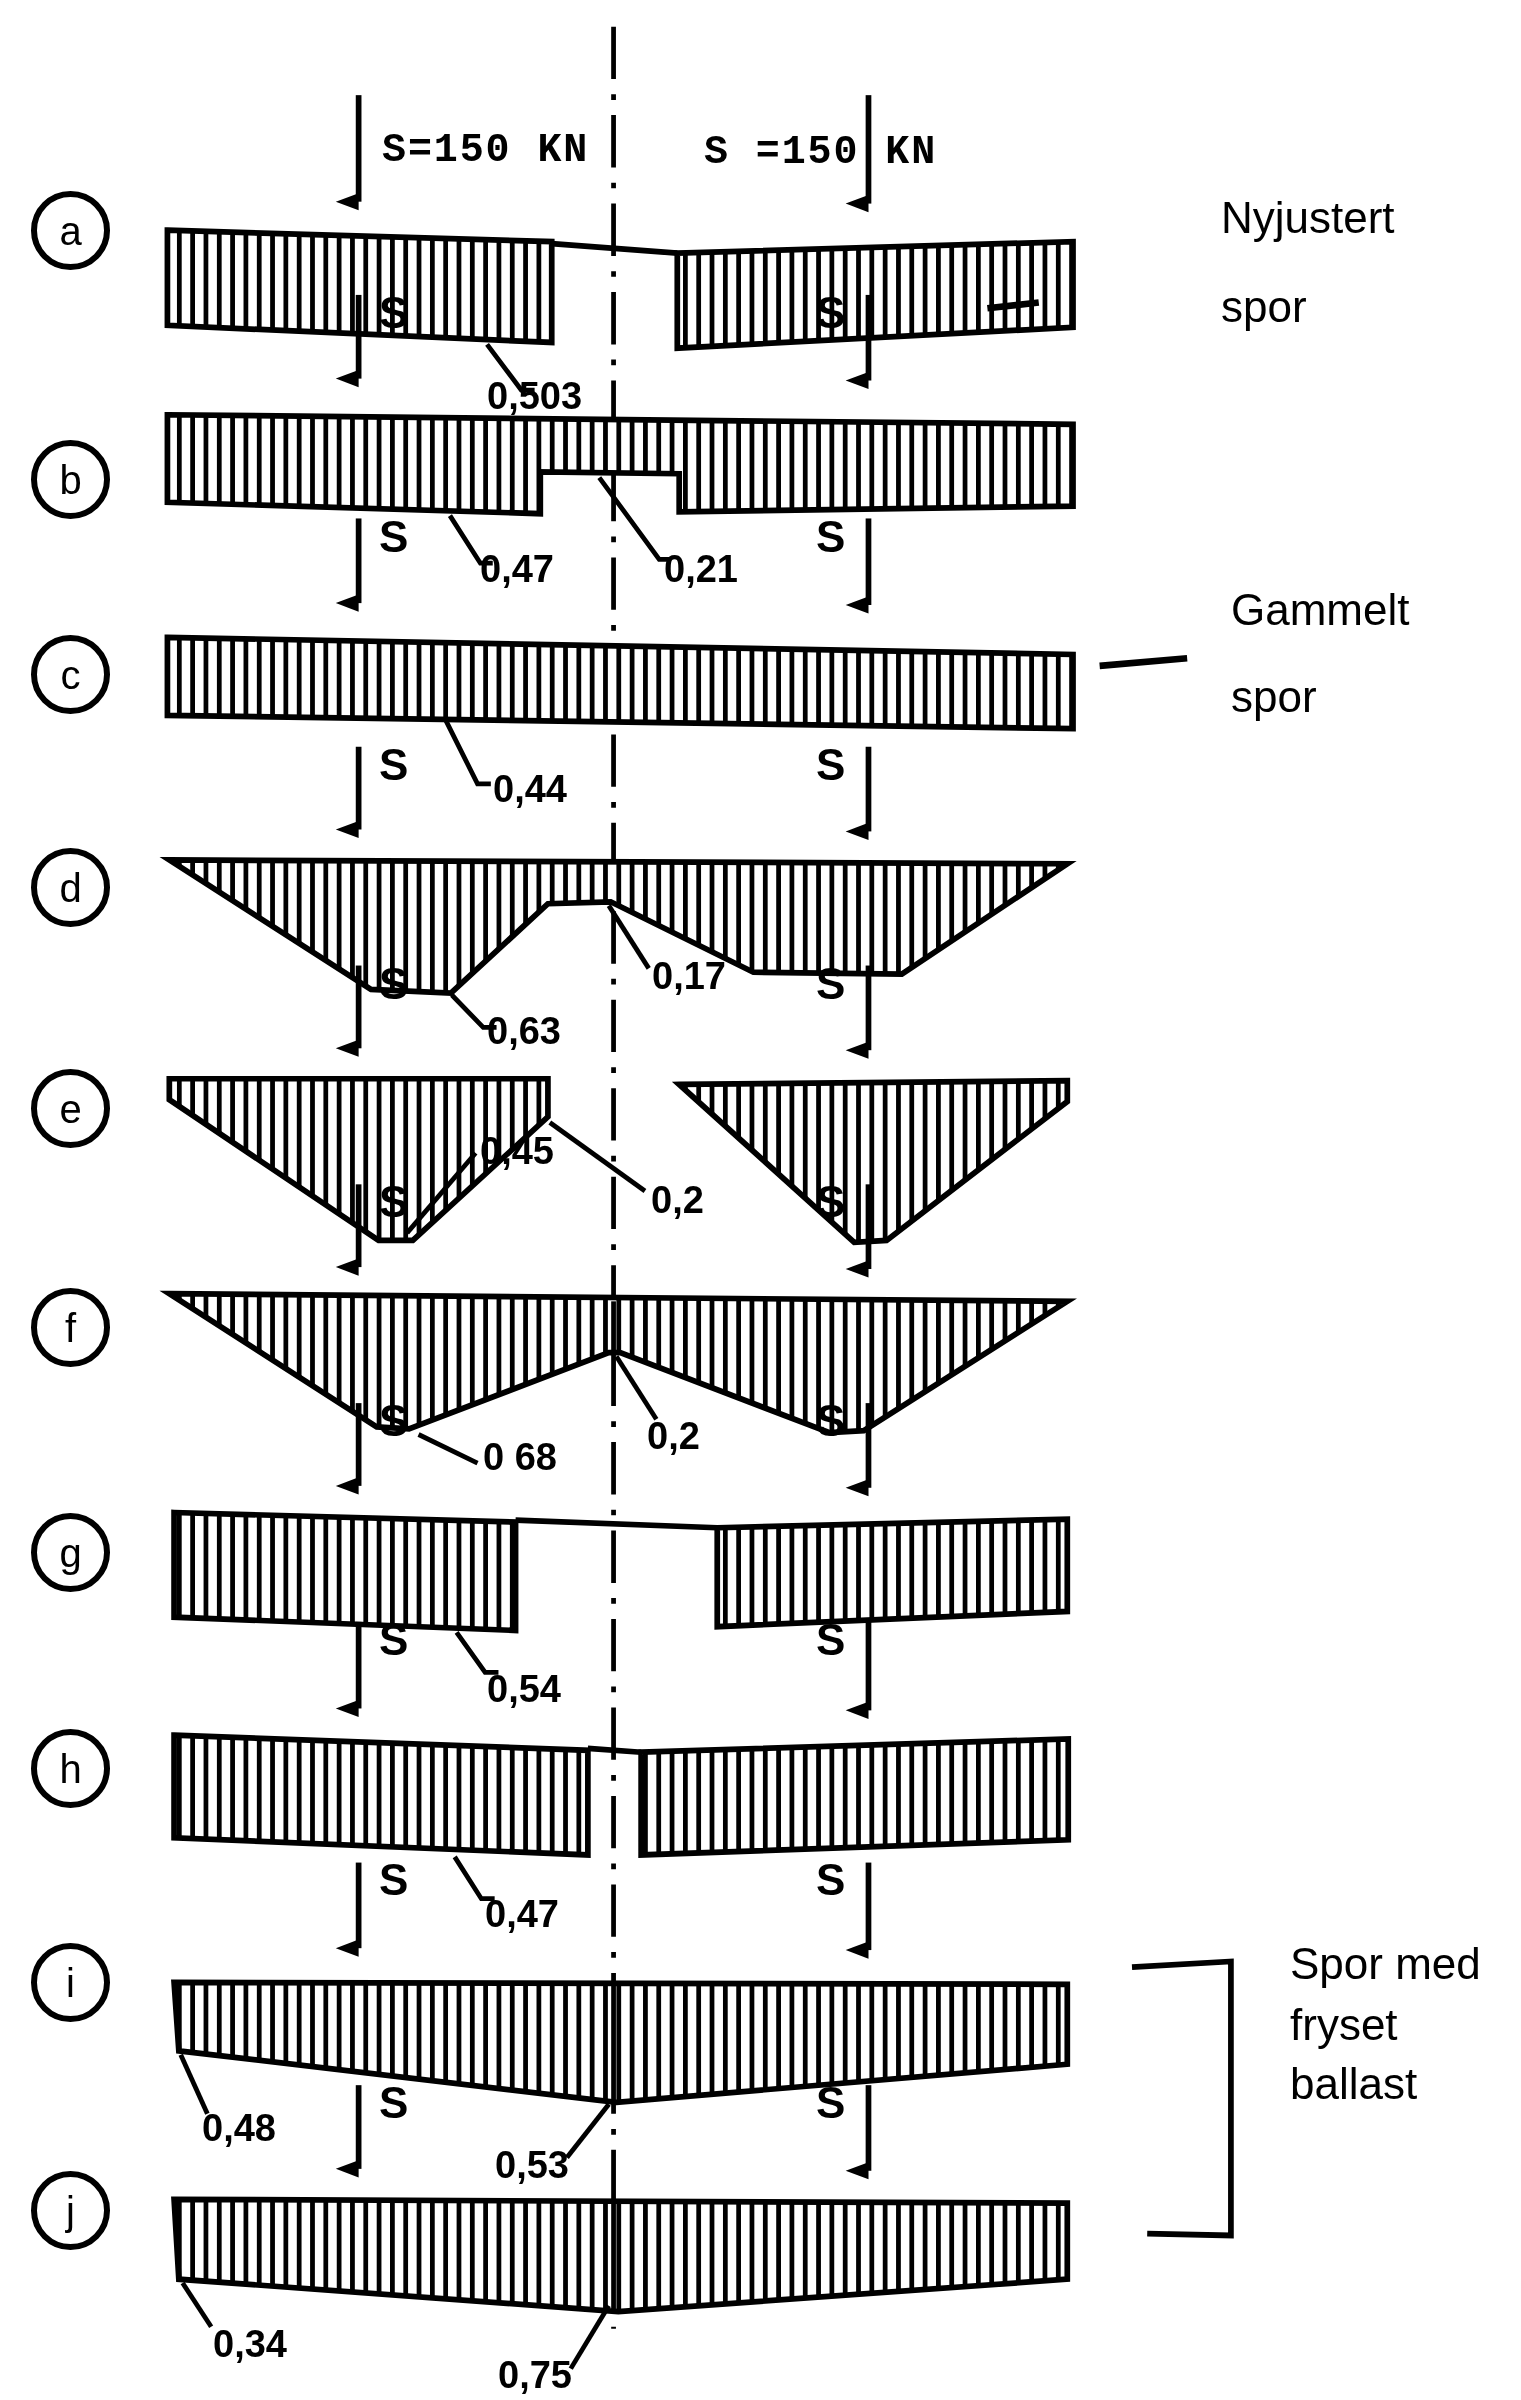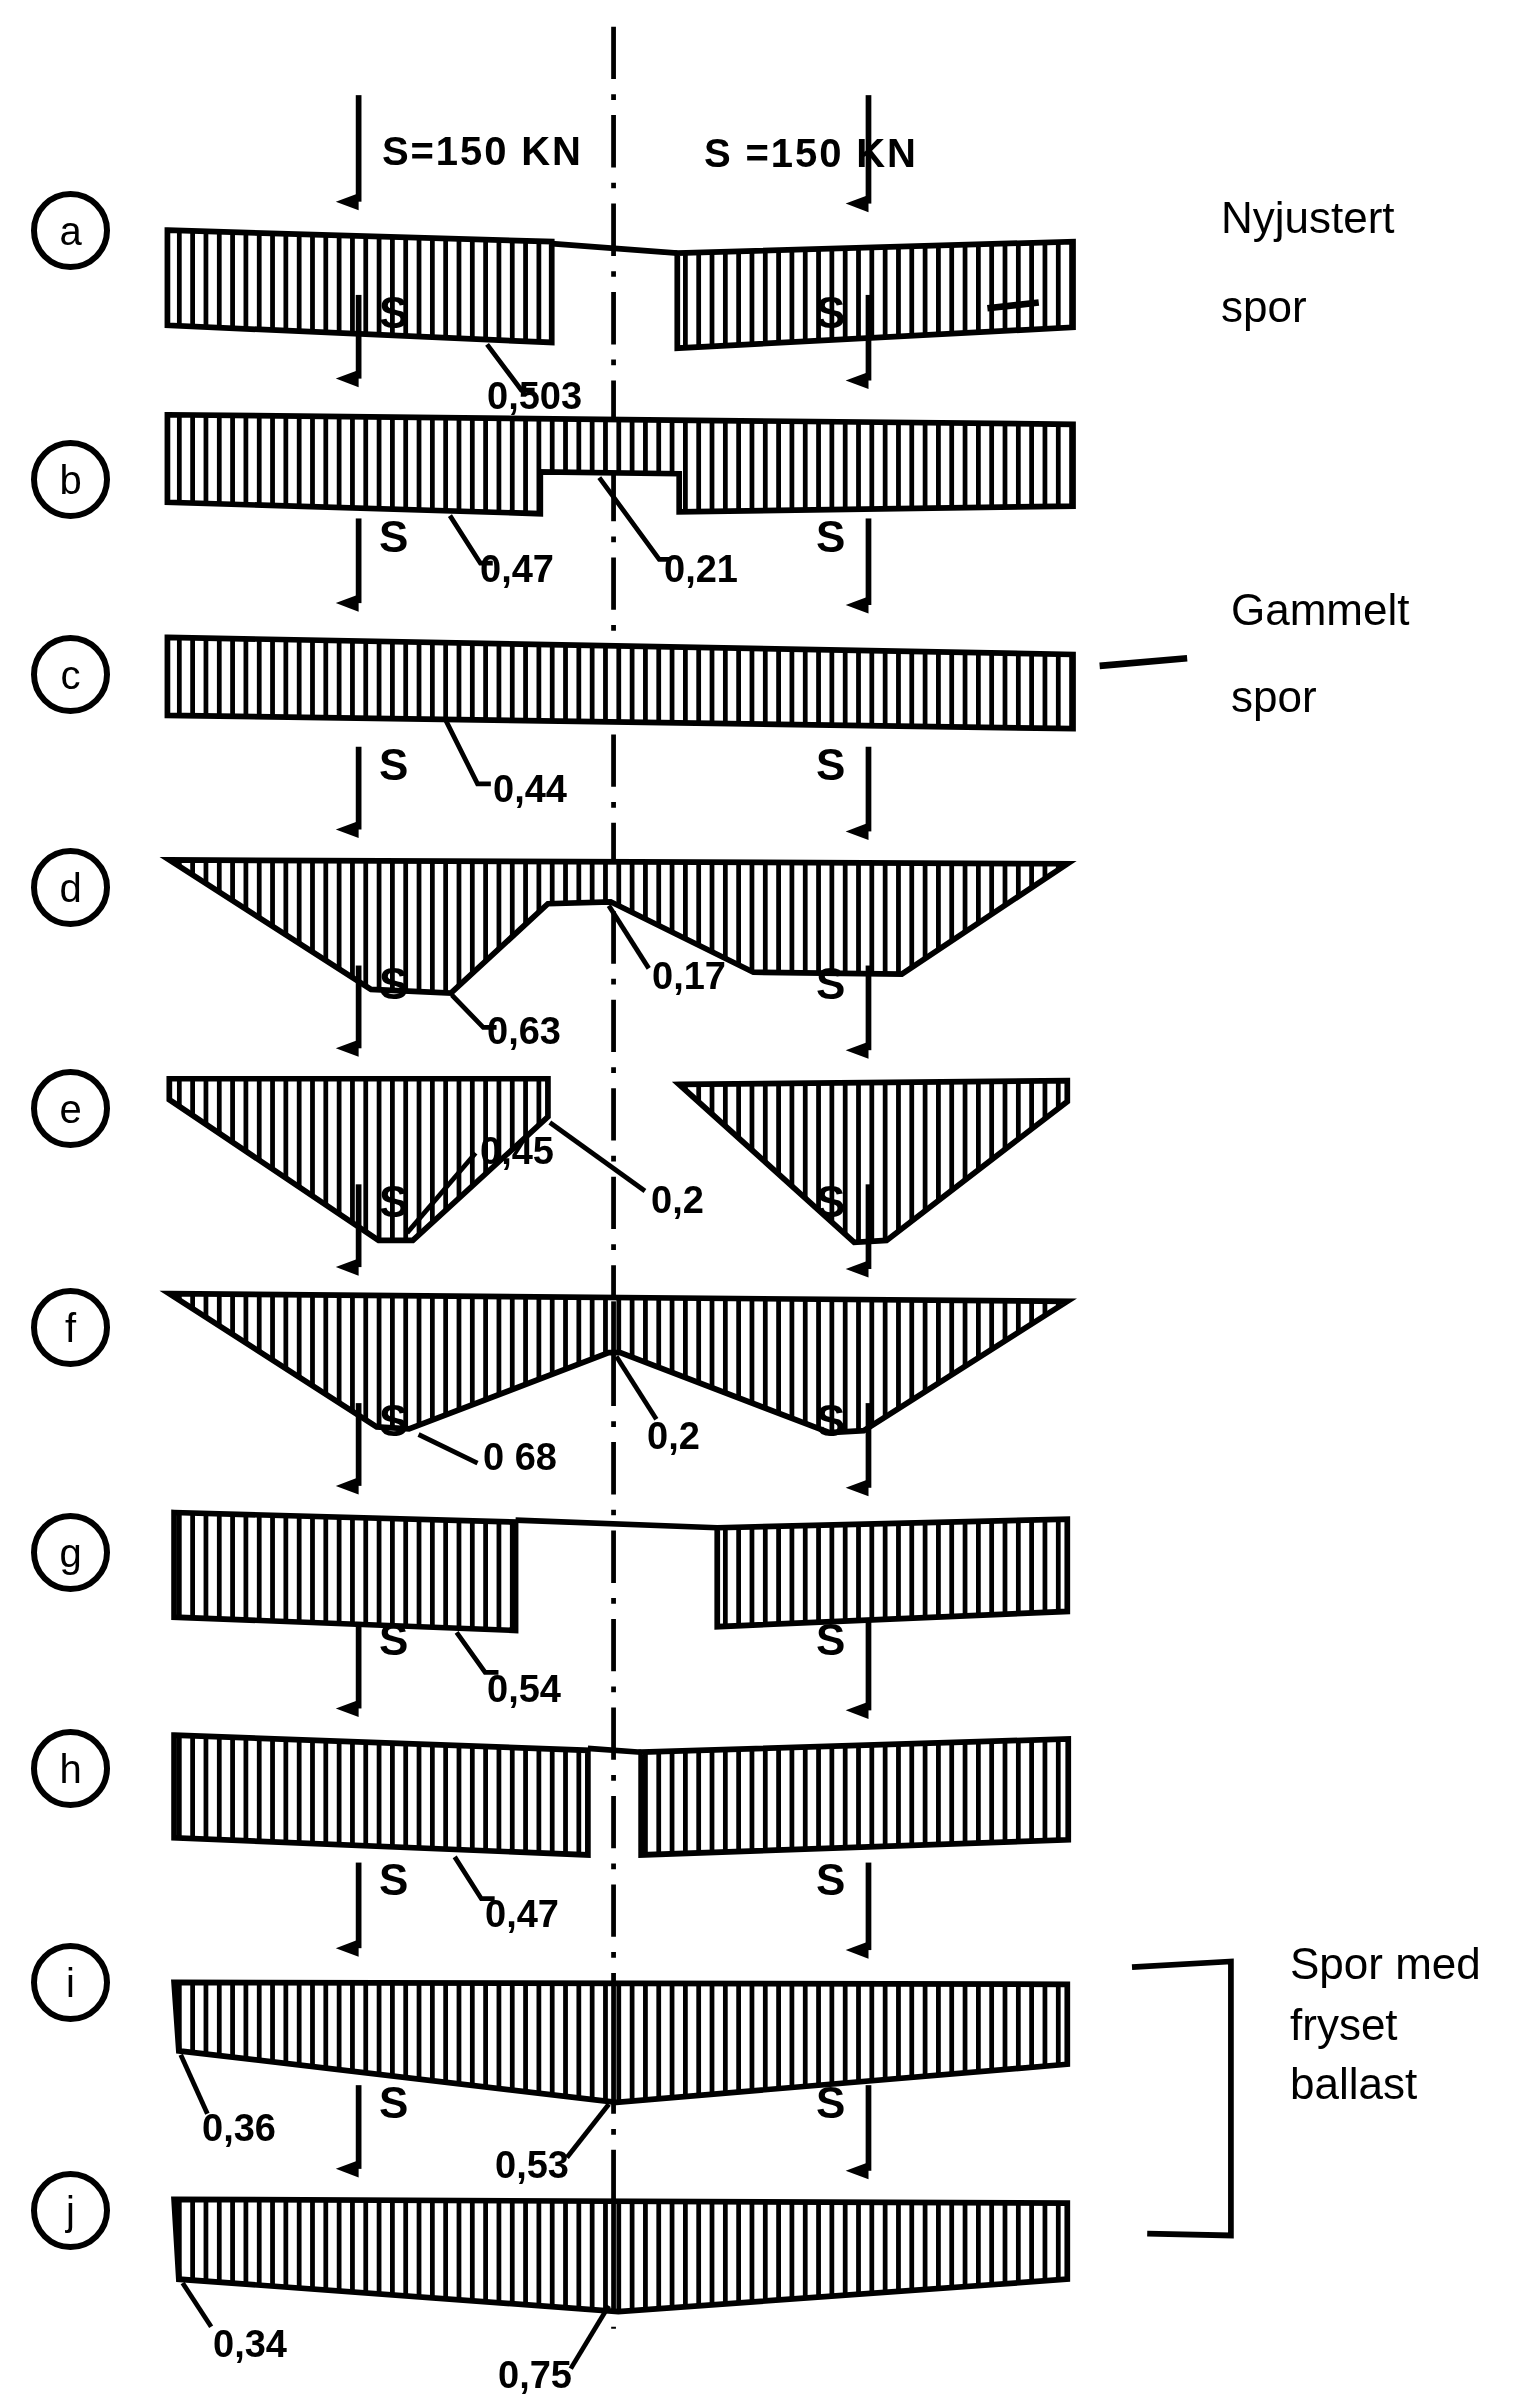--- a/index.html
+++ b/index.html
@@ -7,21 +7,21 @@
     position:relative;width:1522px;height:2401px;background:#ffffff;
     font-family:"Liberation Sans",sans-serif;color:#000;overflow:hidden;
   }
   svg.layer{position:absolute;left:0;top:0;width:1522px;height:2401px;}
   .circle{
     position:absolute;width:67px;height:67px;border:6.7px solid #000;border-radius:50%;
     display:flex;align-items:center;justify-content:center;
     font-size:40px;font-weight:400;line-height:1;
   }
   .sload{position:absolute;font-size:44px;font-weight:700;line-height:1;}
-  .kn{position:absolute;font-size:40px;font-weight:700;line-height:1;letter-spacing:1.9px;white-space:nowrap;}
+  .kn{position:absolute;font-size:40px;font-weight:700;line-height:1;letter-spacing:1.9px;white-space:nowrap;font-family:Liberation Mono, monospace;}
   .val{position:absolute;font-size:38px;font-weight:700;line-height:1;white-space:nowrap;}
   .ann{position:absolute;font-size:44px;font-weight:400;line-height:1;white-space:nowrap;}
 </style>
 </head>
 <body>
 
 <div class="canvas">
 
   <svg class="layer" viewBox="0 0 1600 2524" xmlns="http://www.w3.org/2000/svg">
     <defs>
@@ -190,21 +190,21 @@
   <div class="val" style="left:664px;top:550px">0,21</div>
   <div class="val" style="left:493px;top:770px">0,44</div>
   <div class="val" style="left:487px;top:1012px">0,63</div>
   <div class="val" style="left:652px;top:957px">0,17</div>
   <div class="val" style="left:480px;top:1132px">0,45</div>
   <div class="val" style="left:651px;top:1181px">0,2</div>
   <div class="val" style="left:483px;top:1438px">0 68</div>
   <div class="val" style="left:647px;top:1417px">0,2</div>
   <div class="val" style="left:487px;top:1670px">0,54</div>
   <div class="val" style="left:485px;top:1895px">0,47</div>
-  <div class="val" style="left:202px;top:2109px">0,36</div>
+  <div class="val" style="left:202px;top:2109px">0,48</div>
   <div class="val" style="left:495px;top:2146px">0,53</div>
   <div class="val" style="left:213px;top:2325px">0,34</div>
   <div class="val" style="left:498px;top:2356px">0,75</div>
 
   <div class="ann" style="left:1221px;top:196px">Nyjustert</div>
   <div class="ann" style="left:1221px;top:285px">spor</div>
 
   <div class="ann" style="left:1231px;top:588px">Gammelt</div>
   <div class="ann" style="left:1231px;top:675px">spor</div>
 

